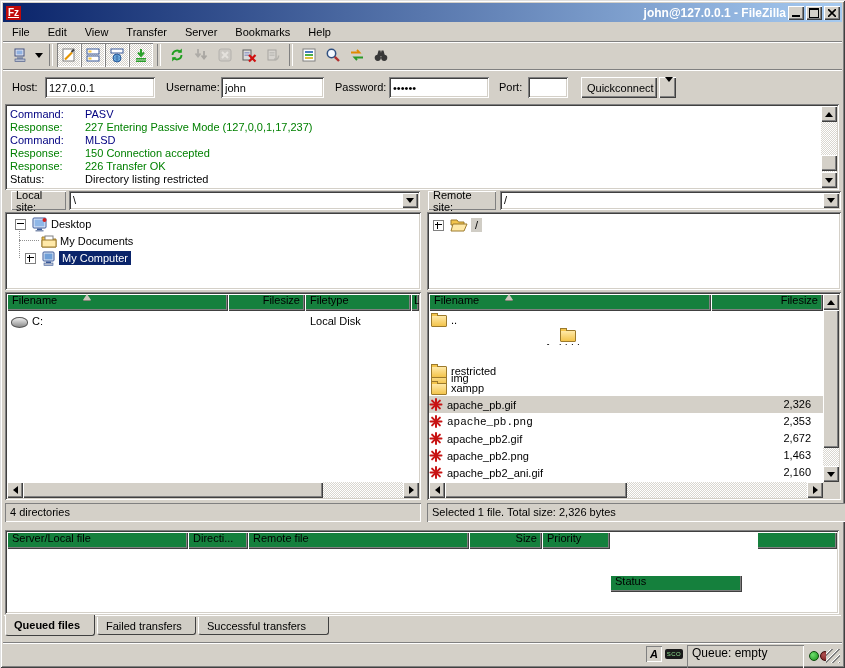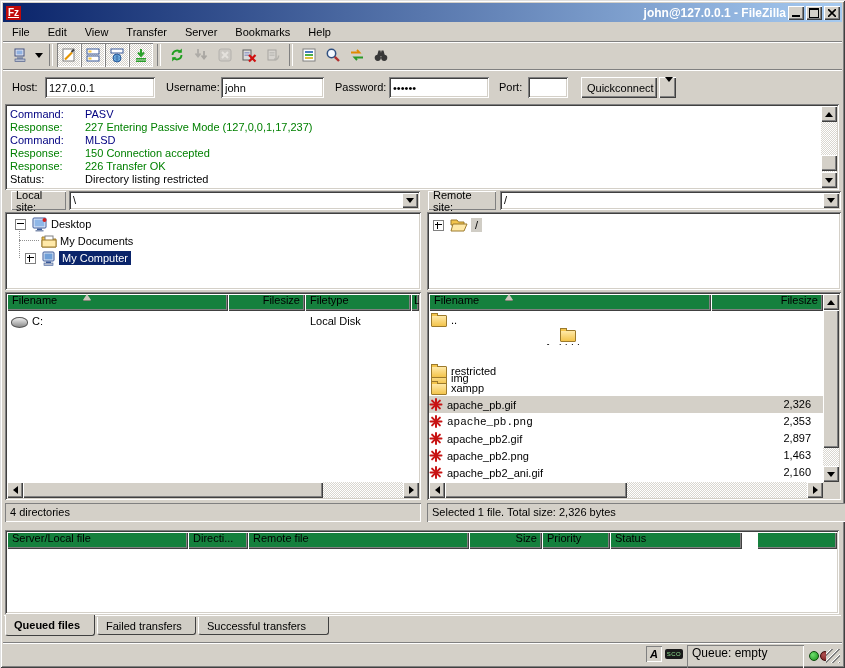--- a/index.html
+++ b/index.html
@@ -443,21 +443,21 @@
 
     <div class="frow" style="left:2px;top:138px;width:280px;">
         <span class="icon-splat">
           <i></i>
           <i></i>
           <i></i>
           <i></i>
         </span>
         <span>apache_pb2.gif</span>
       </div>
-    <div class="fsize" style="left:284px;top:138px;width:100px;">2,897</div>
+    <div class="fsize" style="left:284px;top:138px;width:100px;">2,672</div>
 
     <div class="frow" style="left:2px;top:155px;width:280px;">
         <span class="icon-splat">
           <i></i>
           <i></i>
           <i></i>
           <i></i>
         </span>
         <span>apache_pb2.png</span>
       </div>
@@ -506,21 +506,21 @@
       </div>
     <div class="hcell" style="left:243px;width:221px;">
         <span>Remote file</span>
       </div>
     <div class="hcell" style="left:464px;width:73px;justify-content:flex-end;">
         <span>Size</span>
       </div>
     <div class="hcell" style="left:537px;width:68px;">
         <span>Priority</span>
       </div>
-    <div class="hcell" style="left:605px;width:132px;">
+    <div class="hcell" style="left:605px;width:132px;margin-top:43px;">
         <span>Status</span>
       </div>
     <div class="hcell" style="left:752px;width:80px;"></div>
   </div>
 
   <div style="position:absolute;left:4px;top:615px;right:4px;height:1px;background:#fff;"></div>
   <div class="tab active" style="left:5px;width:90px;">
       <span>Queued files</span>
     </div>
   <div class="tab" style="left:97px;width:99px;">

